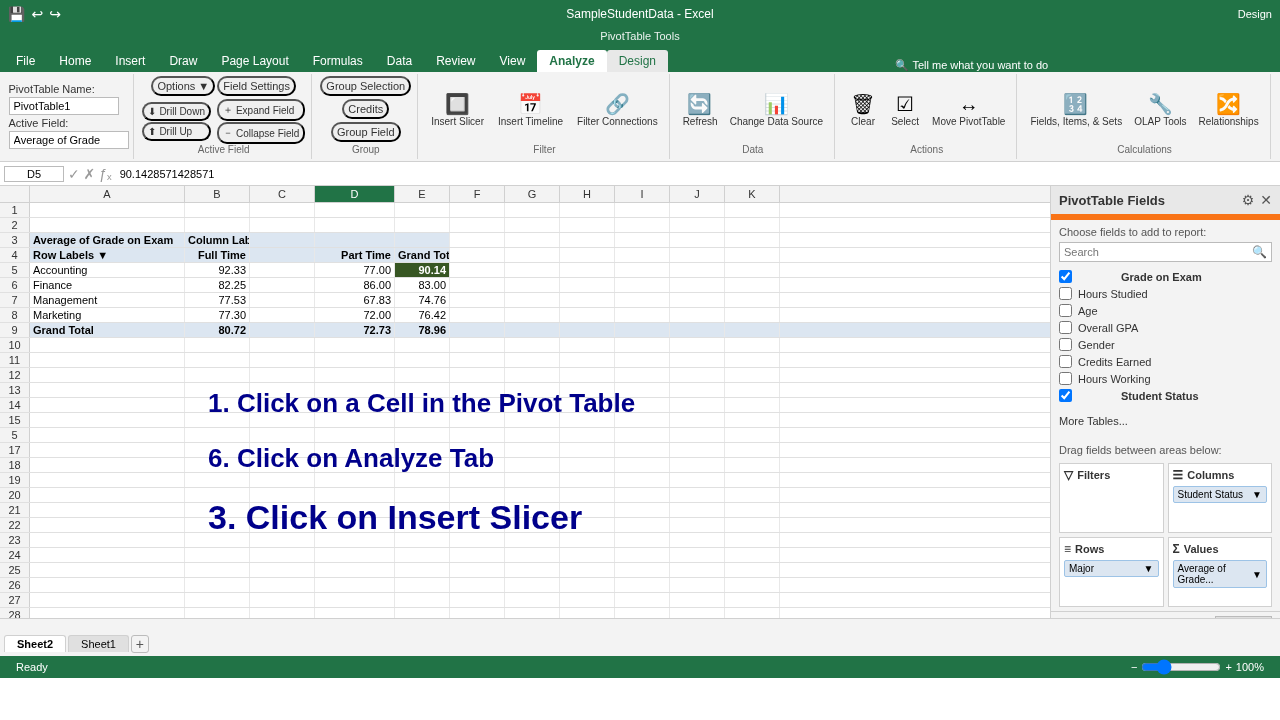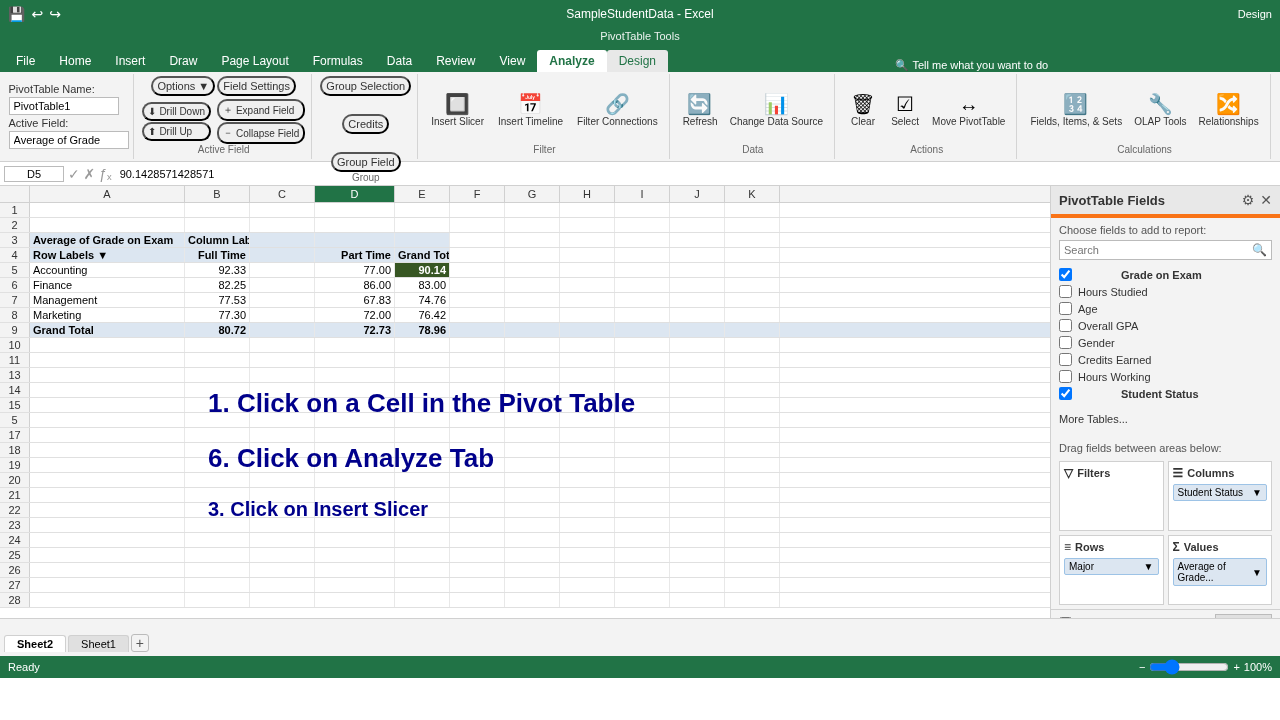--- a/index.html
+++ b/index.html
@@ -237,21 +237,21 @@
       flex-direction: column;
       font-size: 11px;
       overflow-y: auto;
     }
     #pivot-panel-header {
       display: flex;
       align-items: center;
       justify-content: space-between;
       padding: 6px 8px;
       background: #e8e8e8;
-      border-bottom: 4px solid #f97316;
+      border-bottom: 6px solid #f97316;
     }
     #pivot-panel-title {
       font-size: 13px;
       font-weight: bold;
       color: #333;
     }
     .pivot-panel-icons {
       display: flex;
       gap: 6px;
       align-items: center;
@@ -372,21 +372,21 @@
       cursor: pointer;
       color: #999;
     }
 
     
     #status-bar {
       height: 22px;
       background: #217346;
       display: flex;
       align-items: center;
-      padding: 0 8px;
+      padding: 0 16px;
       color: white;
       font-size: 11px;
       justify-content: space-between;
     }
     #status-bar .status-right {
       display: flex;
       align-items: center;
       gap: 8px;
     }
     .zoom-controls {
@@ -394,22 +394,22 @@
       align-items: center;
       gap: 4px;
     }
 
     
     #sheet-tabs {
       height: 38px;
       background: #f3f3f3;
       border-top: 1px solid #d0d0d0;
       display: flex;
-      align-items: flex-end;
-      padding: 4px 4px;
+      align-items: flex-start;
+      padding: 16px 4px;
       gap: 2px;
     }
     .sheet-tab {
       padding: 2px 12px;
       border: 1px solid #d0d0d0;
       border-bottom: none;
       background: #e0e0e0;
       font-size: 11px;
       cursor: pointer;
       border-radius: 3px 3px 0 0;
@@ -520,21 +520,21 @@
           <button class="ribbon-btn-small" style="font-size:10px;">
             － <span>Collapse Field</span>
           </button>
         </div>
       </div>
     </div>
     <div class="ribbon-group-label">Active Field</div>
   </div>
 
   <div class="ribbon-group">
-    <div class="ribbon-group-content" style="flex-direction:column; gap:18px;">
+    <div class="ribbon-group-content" style="flex-direction:column; gap:3px;">
       <button class="ribbon-btn-small">Group Selection</button>
       <button class="ribbon-btn-small">Credits</button>
       <button class="ribbon-btn-small">Group Field</button>
     </div>
     <div class="ribbon-group-label">Group</div>
   </div>
 
   <div class="ribbon-group">
     <div class="ribbon-group-content" style="gap:4px;">
       <div class="ribbon-btn">
@@ -800,23 +800,37 @@
         <div class="cell col-rest"></div>
         <div class="cell col-rest"></div>
         <div class="cell col-rest"></div>
         <div class="cell col-rest"></div>
         <div class="cell col-rest"></div>
       </div>
 
     <div style="position:absolute; top:190px; left:200px; right:0; bottom:0; display:flex; flex-direction:column; justify-content:flex-start; padding-top:10px; gap:20px; pointer-events:none;">
       <div class="instruction-text" style="font-size:26px;">1.  Click on a Cell in the Pivot Table</div>
       <div class="instruction-text" style="font-size:26px;">6.  Click on Analyze Tab</div>
-      <div class="instruction-text" style="font-size:20px;">3.  Click on Insert Slicer</div>
-    </div>
-
+      <div class="instruction-text" style="font-size:34px;">3.  Click on Insert Slicer</div>
+    </div>
+
+    <div class="grid-row">
+        <div class="row-num">12</div>
+        <div class="cell col-A"></div>
+        <div class="cell col-B"></div>
+        <div class="cell col-C"></div>
+        <div class="cell col-D"></div>
+        <div class="cell col-E"></div>
+        <div class="cell col-rest"></div>
+        <div class="cell col-rest"></div>
+        <div class="cell col-rest"></div>
+        <div class="cell col-rest"></div>
+        <div class="cell col-rest"></div>
+        <div class="cell col-rest"></div>
+      </div>
     <div class="grid-row">
         <div class="row-num">13</div>
         <div class="cell col-A"></div>
         <div class="cell col-B"></div>
         <div class="cell col-C"></div>
         <div class="cell col-D"></div>
         <div class="cell col-E"></div>
         <div class="cell col-rest"></div>
         <div class="cell col-rest"></div>
         <div class="cell col-rest"></div>

